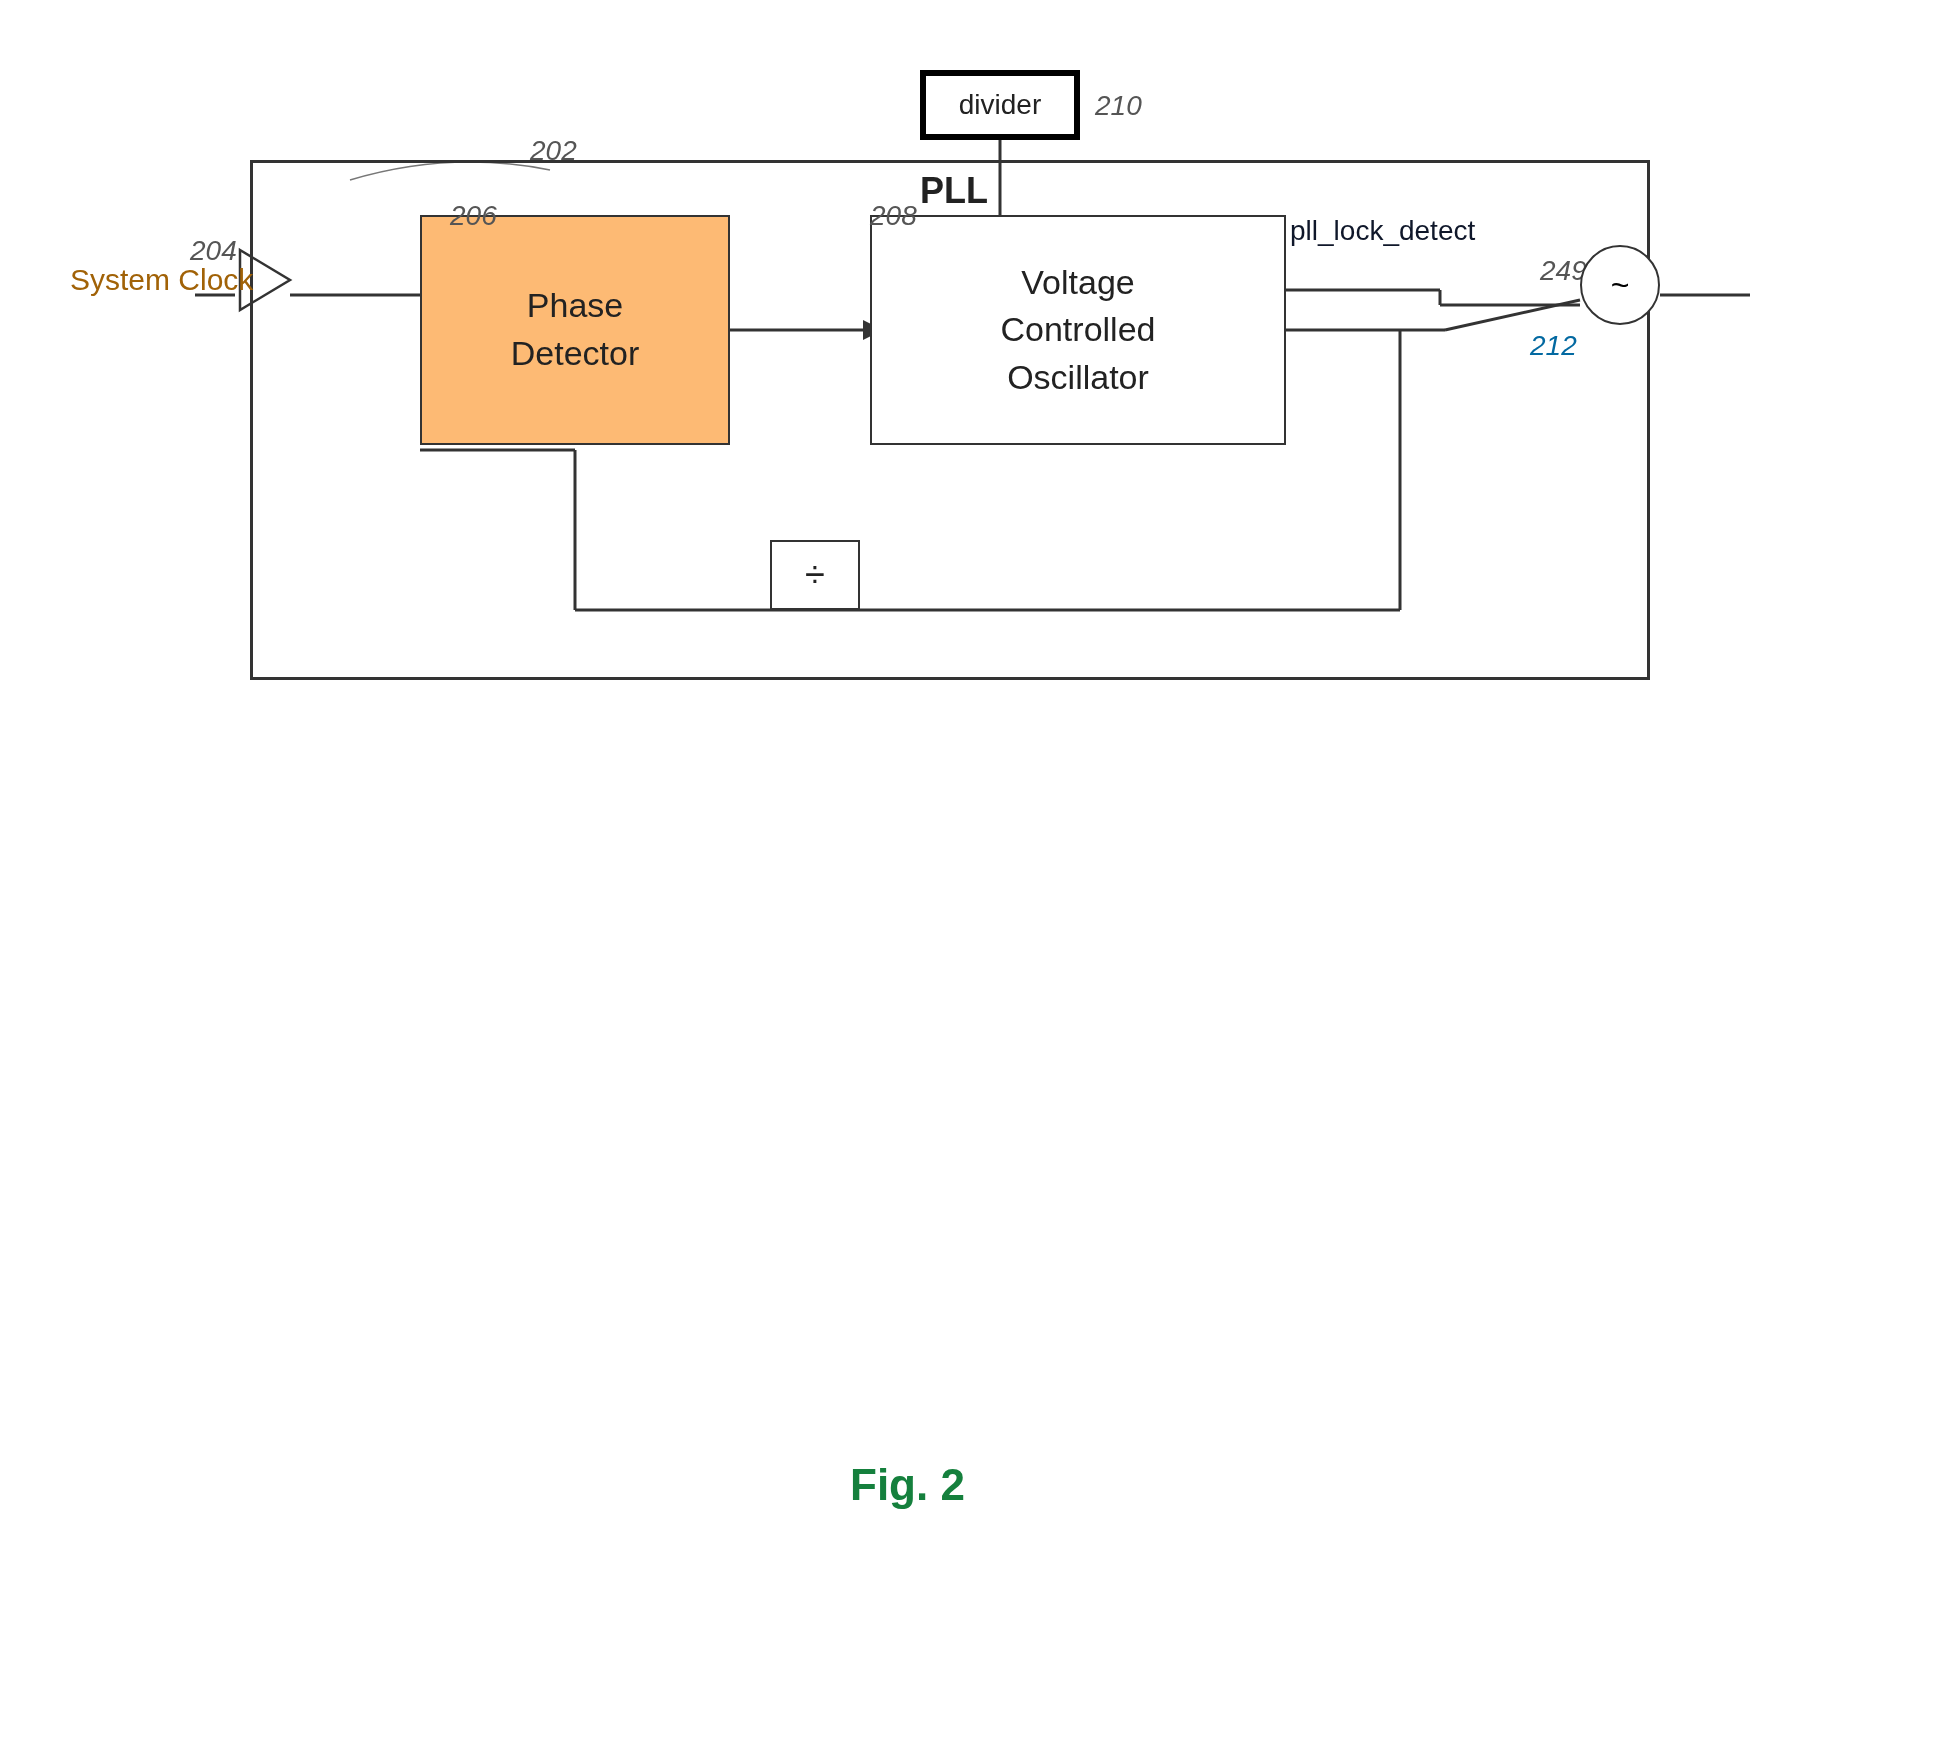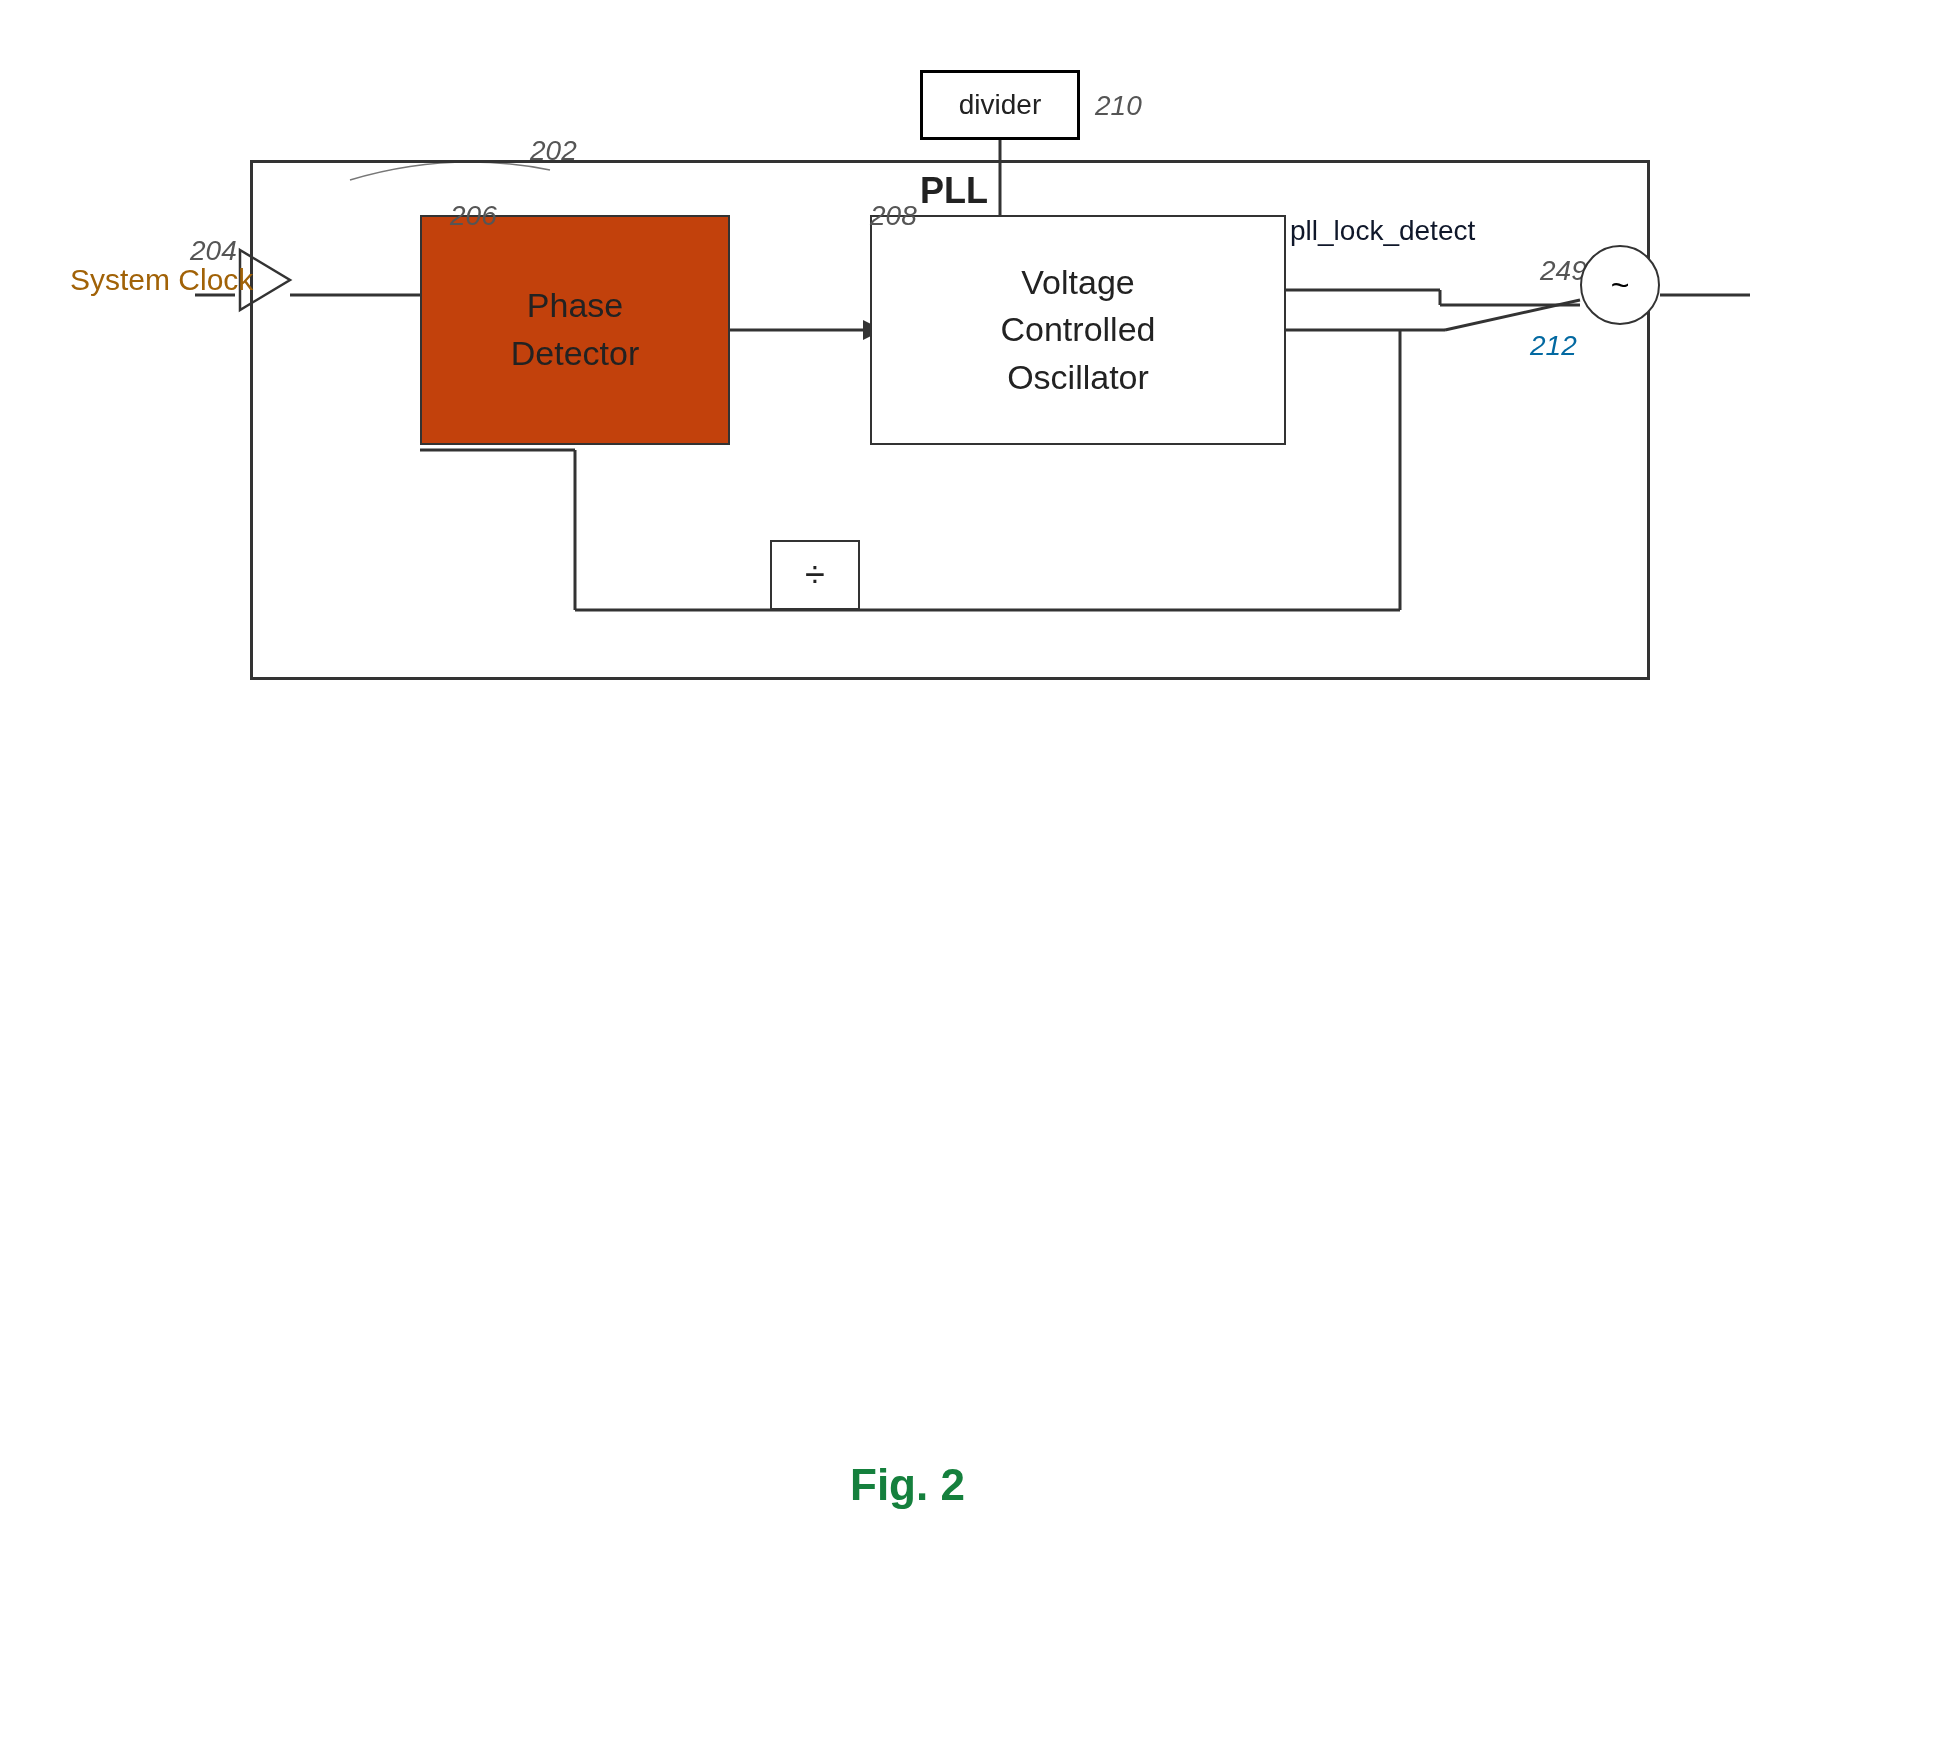--- a/index.html
+++ b/index.html
@@ -40,21 +40,21 @@
       color: #222;
     }
 
     
     .divider-box {
       position: absolute;
       top: 10px;
       left: 870px;
       width: 160px;
       height: 70px;
-      border: 3px solid #000000;
+      border: 6px solid #000000;
       background: #fff;
       display: flex;
       align-items: center;
       justify-content: center;
     }
 
     .divider-label {
       font-size: 28px;
       color: #222;
     }
@@ -107,21 +107,21 @@
     }
 
     
     .phase-detector-box {
       position: absolute;
       top: 155px;
       left: 370px;
       width: 310px;
       height: 230px;
       border: 2px solid #333;
-      background: #c2410c;
+      background: #fdba74;
       display: flex;
       align-items: center;
       justify-content: center;
     }
 
     .phase-detector-text {
       font-size: 34px;
       color: #222;
       text-align: center;
       line-height: 1.4;

